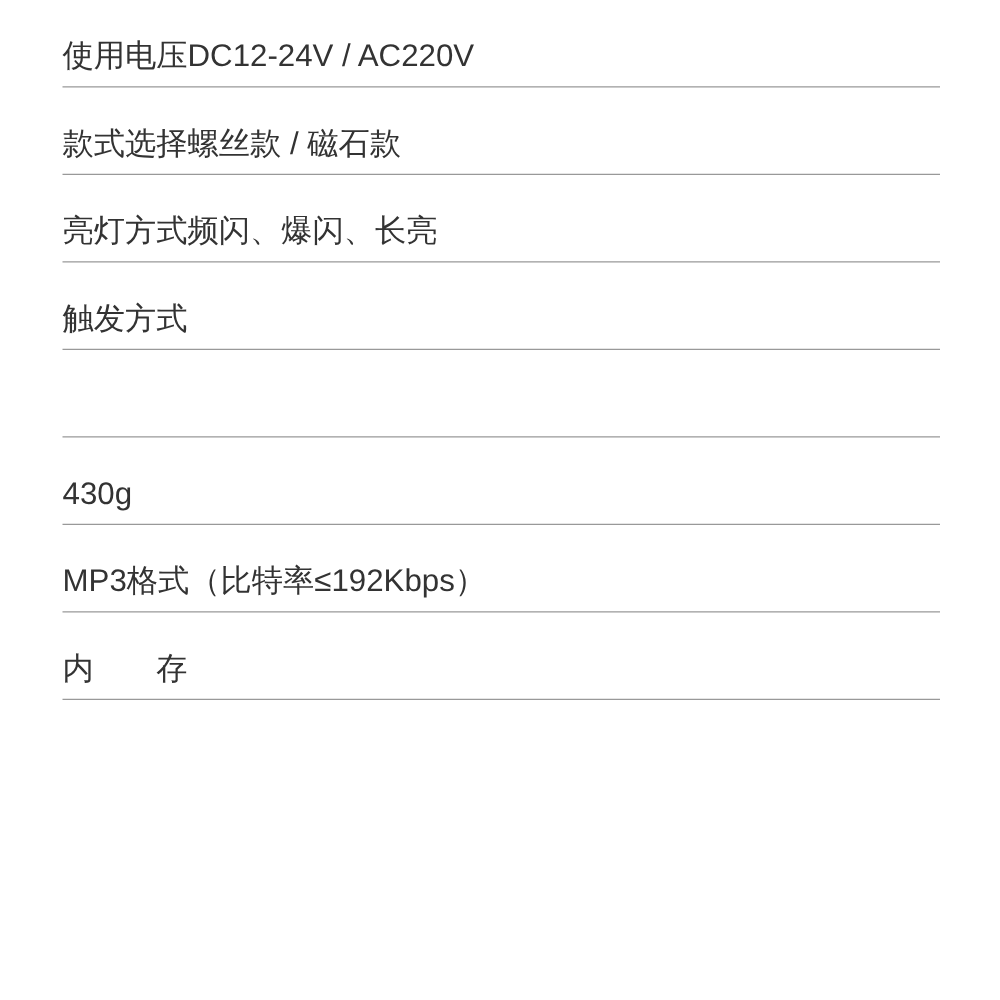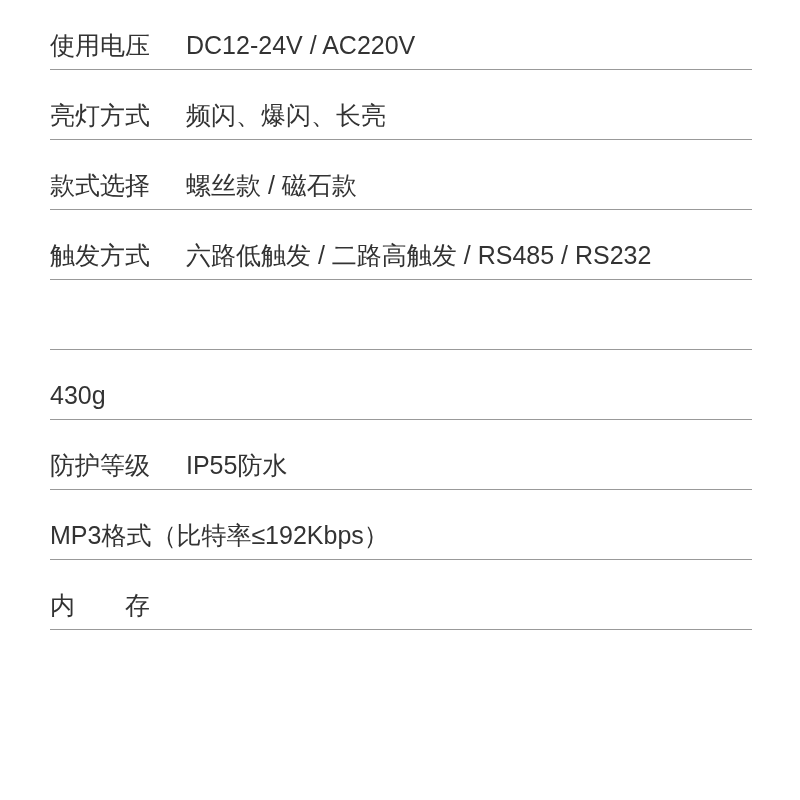--- a/index.html
+++ b/index.html
@@ -18,21 +18,20 @@
   .spec-table {
     margin-left: 50px;
     width: 702px;
   }
   .spec-row {
     height: 70px;
     border-bottom: 1px solid var(--divider);
     display: flex;
     align-items: flex-end;
     padding-bottom: 9px;
-    gap: 36px;
   }
   .spec-label {
     width: 100px;
     flex: 0 0 100px;
     font-size: 25px;
     line-height: 30px;
     color: var(--text);
     text-align: justify;
     text-align-last: justify;
     white-space: nowrap;
@@ -49,46 +48,41 @@
 
 <div class="spec-table">
 
     <div class="spec-row">
       <div class="spec-label">使用电压</div>
       <div class="spec-value">DC12-24V / AC220V</div>
     </div>
 
 
     <div class="spec-row">
+      <div class="spec-label">款式选择</div>
+      <div class="spec-value">螺丝款 / 磁石款</div>
+    </div>
+
+    <div class="spec-row">
       <div class="spec-label">亮灯方式</div>
       <div class="spec-value">频闪、爆闪、长亮</div>
     </div>
 
     <div class="spec-row">
-      <div class="spec-label">款式选择</div>
-      <div class="spec-value">螺丝款 / 磁石款</div>
-    </div>
-
-    <div class="spec-row">
       <div class="spec-label">触发方式</div>
-      <div class="spec-value">六路低触发 / 二路高触发 / RS485 / RS232</div>
     </div>
 
     <div class="spec-row">
     </div>
 
 
     <div class="spec-row">
       <div class="spec-value">430g</div>
     </div>
 
-    <div class="spec-row">
-      <div class="spec-label">防护等级</div>
-      <div class="spec-value">IP55防水</div>
-    </div>
 
     <div class="spec-row">
       <div class="spec-value">MP3格式（比特率≤192Kbps）</div>
     </div>
 
     <div class="spec-row">
       <div class="spec-label">内存</div>
     </div>
   </div>
 

